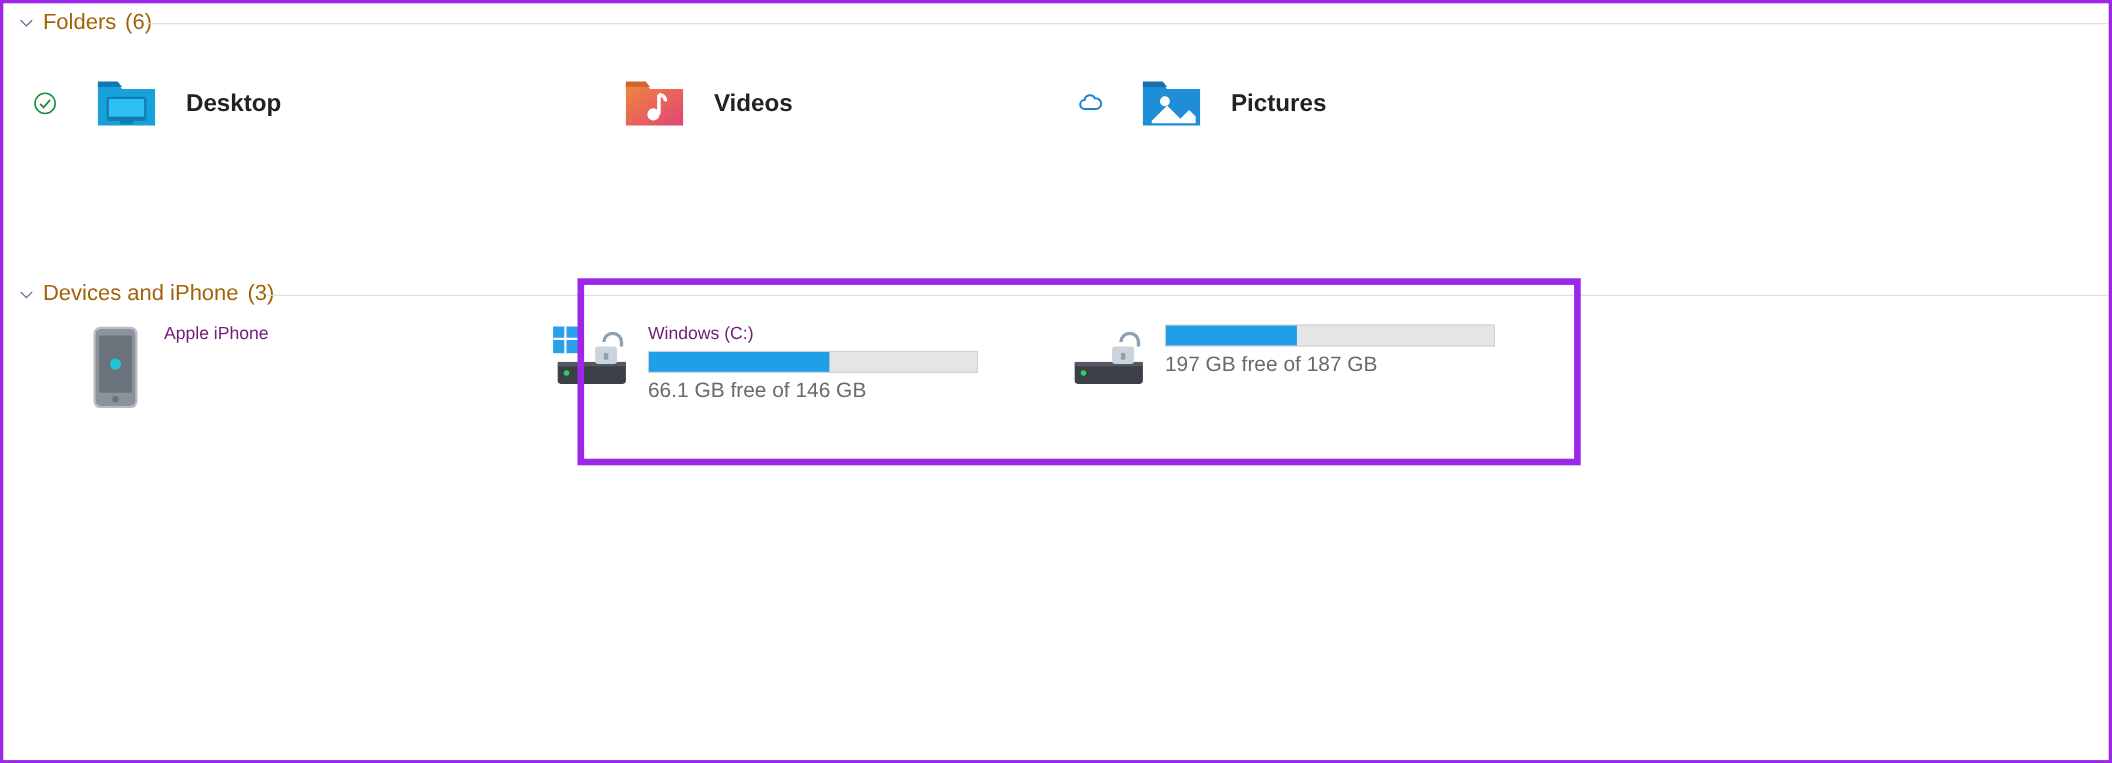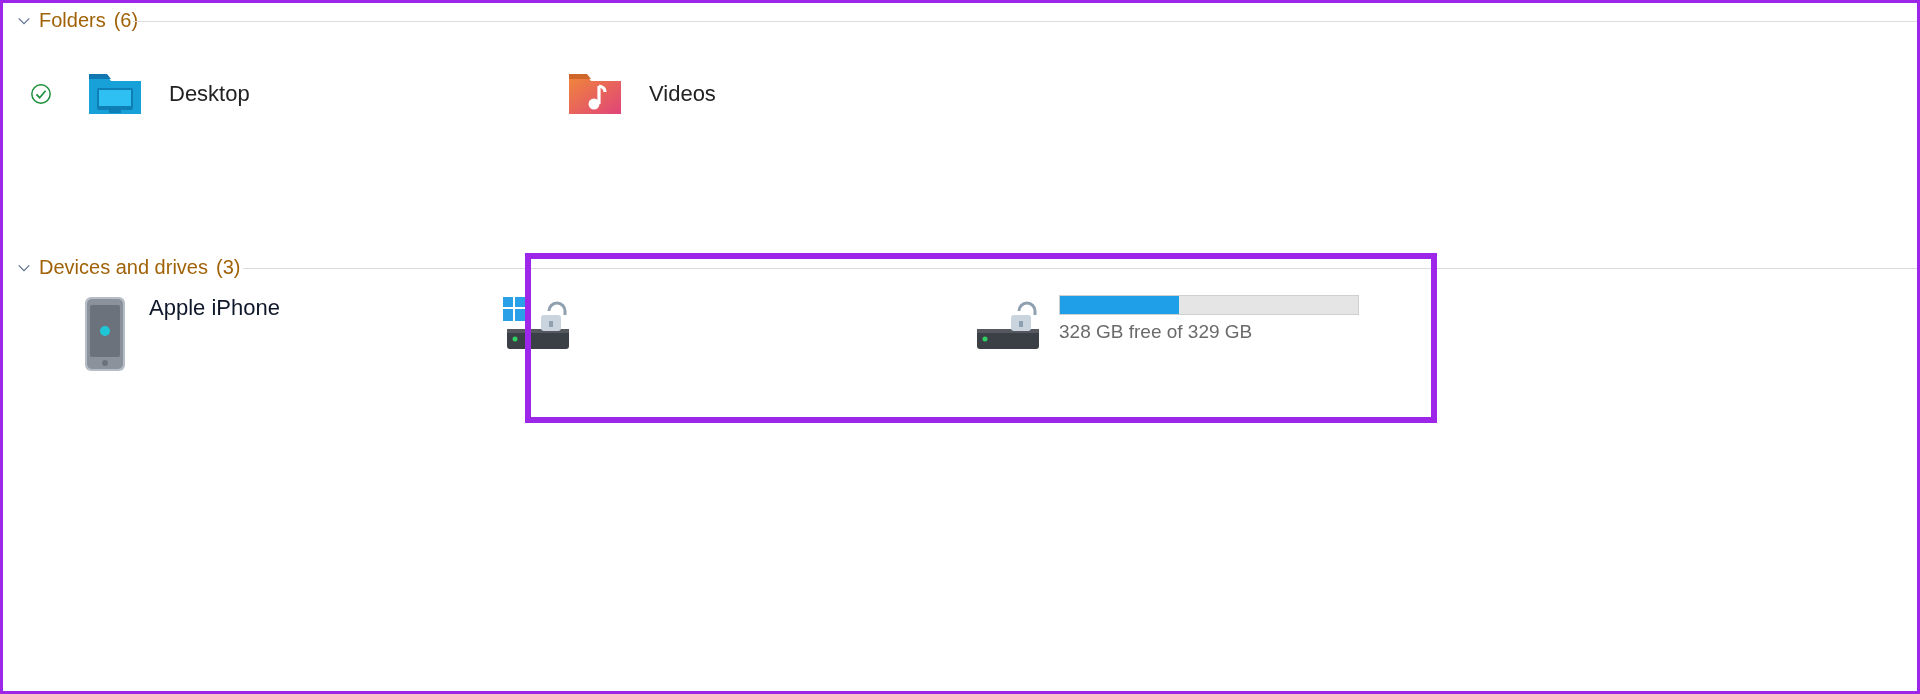--- a/index.html
+++ b/index.html
@@ -36,20 +36,21 @@
   }
   #folders-hdr .rule { left: 130px; }
   #drives-hdr  .rule { left: 240px; }
 
   .folders-grid {
     display: grid;
     grid-template-columns: 480px 470px 470px;
     grid-template-rows: 96px 96px;
     padding: 8px 0 12px 18px;
     row-gap: 0;
+    font-weight: bold;
   }
   .folder-item {
     display: flex;
     align-items: center;
     gap: 18px;
     height: 96px;
     cursor: pointer;
     position: relative;
   }
   .status-left {
@@ -79,21 +80,21 @@
     align-items: flex-start;
     gap: 14px;
     cursor: pointer;
     padding-top: 6px;
   }
   .drive-item .status-left { width: 40px; }
   .drive-item .device-icon { width: 60px; display:flex; justify-content:center; }
   .drive-item .device-icon svg { width: 52px; height: 78px; }
   .drive-item .drive-icon svg { width: 74px; height: 58px; }
   .drive-info { display:flex; flex-direction:column; gap:6px; }
-  .drive-name { font-size: 22px; color:#0f172a; }
+  .drive-name { font-size: 16px; color:#701a75; }
   .drive-bar {
     width: 300px; height: 20px;
     background: #e5e5e5;
     border: 1px solid #cfcfcf;
     position: relative;
   }
   .drive-bar .fill {
     position:absolute; left:0; top:0; bottom:0;
     background: #1e9fe8;
   }
@@ -159,31 +160,47 @@
         <path d="M6 14 h18 l4 5 H58 V52 H6 Z" fill="url(#mg)"></path>
         <path d="M6 12 h18 l4 5 H6 Z" fill="#d0672a"></path>
         <path d="M36 24 V42" stroke="#fff" stroke-width="3.2"></path>
         <circle cx="31" cy="42" r="5.5" fill="#fff"></circle>
         <path d="M36 24 Q42 25 42 30" stroke="#fff" stroke-width="3.2" fill="none"></path>
       </svg>
     </span>
     <span class="label">Videos</span>
   </div>
 
+  <div class="folder-item">
+    <span class="status-left">
+      <svg width="24" height="24" viewBox="0 0 24 24">
+          <path d="M7 17 a4 4 0 0 1 0-8 a5 5 0 0 1 9.5-1.5 A4 4 0 0 1 18 17 Z" fill="none" stroke="#1e7fd6" stroke-width="1.8"></path>
+        </svg>
+    </span>
+    <span class="icon-wrap">
+      <svg viewBox="0 0 64 64">
+        <path d="M6 14 h18 l4 5 H58 V52 H6 Z" fill="#1e8fd6"></path>
+        <path d="M6 12 h18 l4 5 H6 Z" fill="#166fa8"></path>
+        <circle cx="26" cy="30" r="4.5" fill="#fff"></circle>
+        <path d="M14 48 L28 34 L40 46 L48 38 L54 44 V50 H14 Z" fill="#fff"></path>
+      </svg>
+    </span>
+    <span class="label">Pictures</span>
+  </div>
 
 
 </div>
 
 <div id="drives-hdr" class="section-header">
   <span class="chev">
     <svg viewBox="0 0 16 16">
         <path d="M2 5 L8 11 L14 5" fill="none" stroke="#5a6b8c" stroke-width="1.3"></path>
       </svg>
   </span>
-  <span>Devices and drives</span>
+  <span>Devices and iPhone</span>
   <span>(3)</span>
   <span class="rule"></span>
 </div>
 
 <div class="drives-grid">
 
   <div class="drive-item">
     <span class="status-left"></span>
     <span class="device-icon">
       <svg viewBox="0 0 52 78">
@@ -211,36 +228,43 @@
           <line x1="2" y1="13" x2="26" y2="13" stroke="#fff" stroke-width="2"></line>
         <rect x="6" y="34" width="62" height="20" rx="3" fill="#3b3f46"></rect>
         <rect x="6" y="34" width="62" height="4" fill="#55595f"></rect>
         <circle cx="14" cy="44" r="2.5" fill="#2fd060"></circle>
 
         <path d="M48 16 a8 8 0 0 1 16 0 v4" fill="none" stroke="#8fa0b0" stroke-width="3"></path>
         <rect x="40" y="20" width="20" height="16" rx="3" fill="#c9d4df"></rect>
         <rect x="48" y="26" width="4" height="6" fill="#8fa0b0"></rect>
       </svg>
     </span>
+    <div class="drive-info">
+      <span class="drive-name">Windows (C:)</span>
+      <div class="drive-bar">
+        <div class="fill" id="fill-c" style="width: 55%;"></div>
+      </div>
+      <span class="drive-free">66.1 GB free of 146 GB</span>
+    </div>
   </div>
 
   <div class="drive-item">
     <span class="drive-icon">
       <svg viewBox="0 0 74 58">
         <rect x="6" y="34" width="62" height="20" rx="3" fill="#3b3f46"></rect>
         <rect x="6" y="34" width="62" height="4" fill="#55595f"></rect>
         <circle cx="14" cy="44" r="2.5" fill="#2fd060"></circle>
         <path d="M48 16 a8 8 0 0 1 16 0 v4" fill="none" stroke="#8fa0b0" stroke-width="3"></path>
         <rect x="40" y="20" width="20" height="16" rx="3" fill="#c9d4df"></rect>
         <rect x="48" y="26" width="4" height="6" fill="#8fa0b0"></rect>
       </svg>
     </span>
     <div class="drive-info">
       <div class="drive-bar">
         <div class="fill" id="fill-d" style="width: 40%;"></div>
       </div>
-      <span class="drive-free">328 GB free of 329 GB</span>
+      <span class="drive-free">197 GB free of 187 GB</span>
     </div>
   </div>
 
 </div>
 
 <div class="highlight-box"></div>
 
 </body></html>

